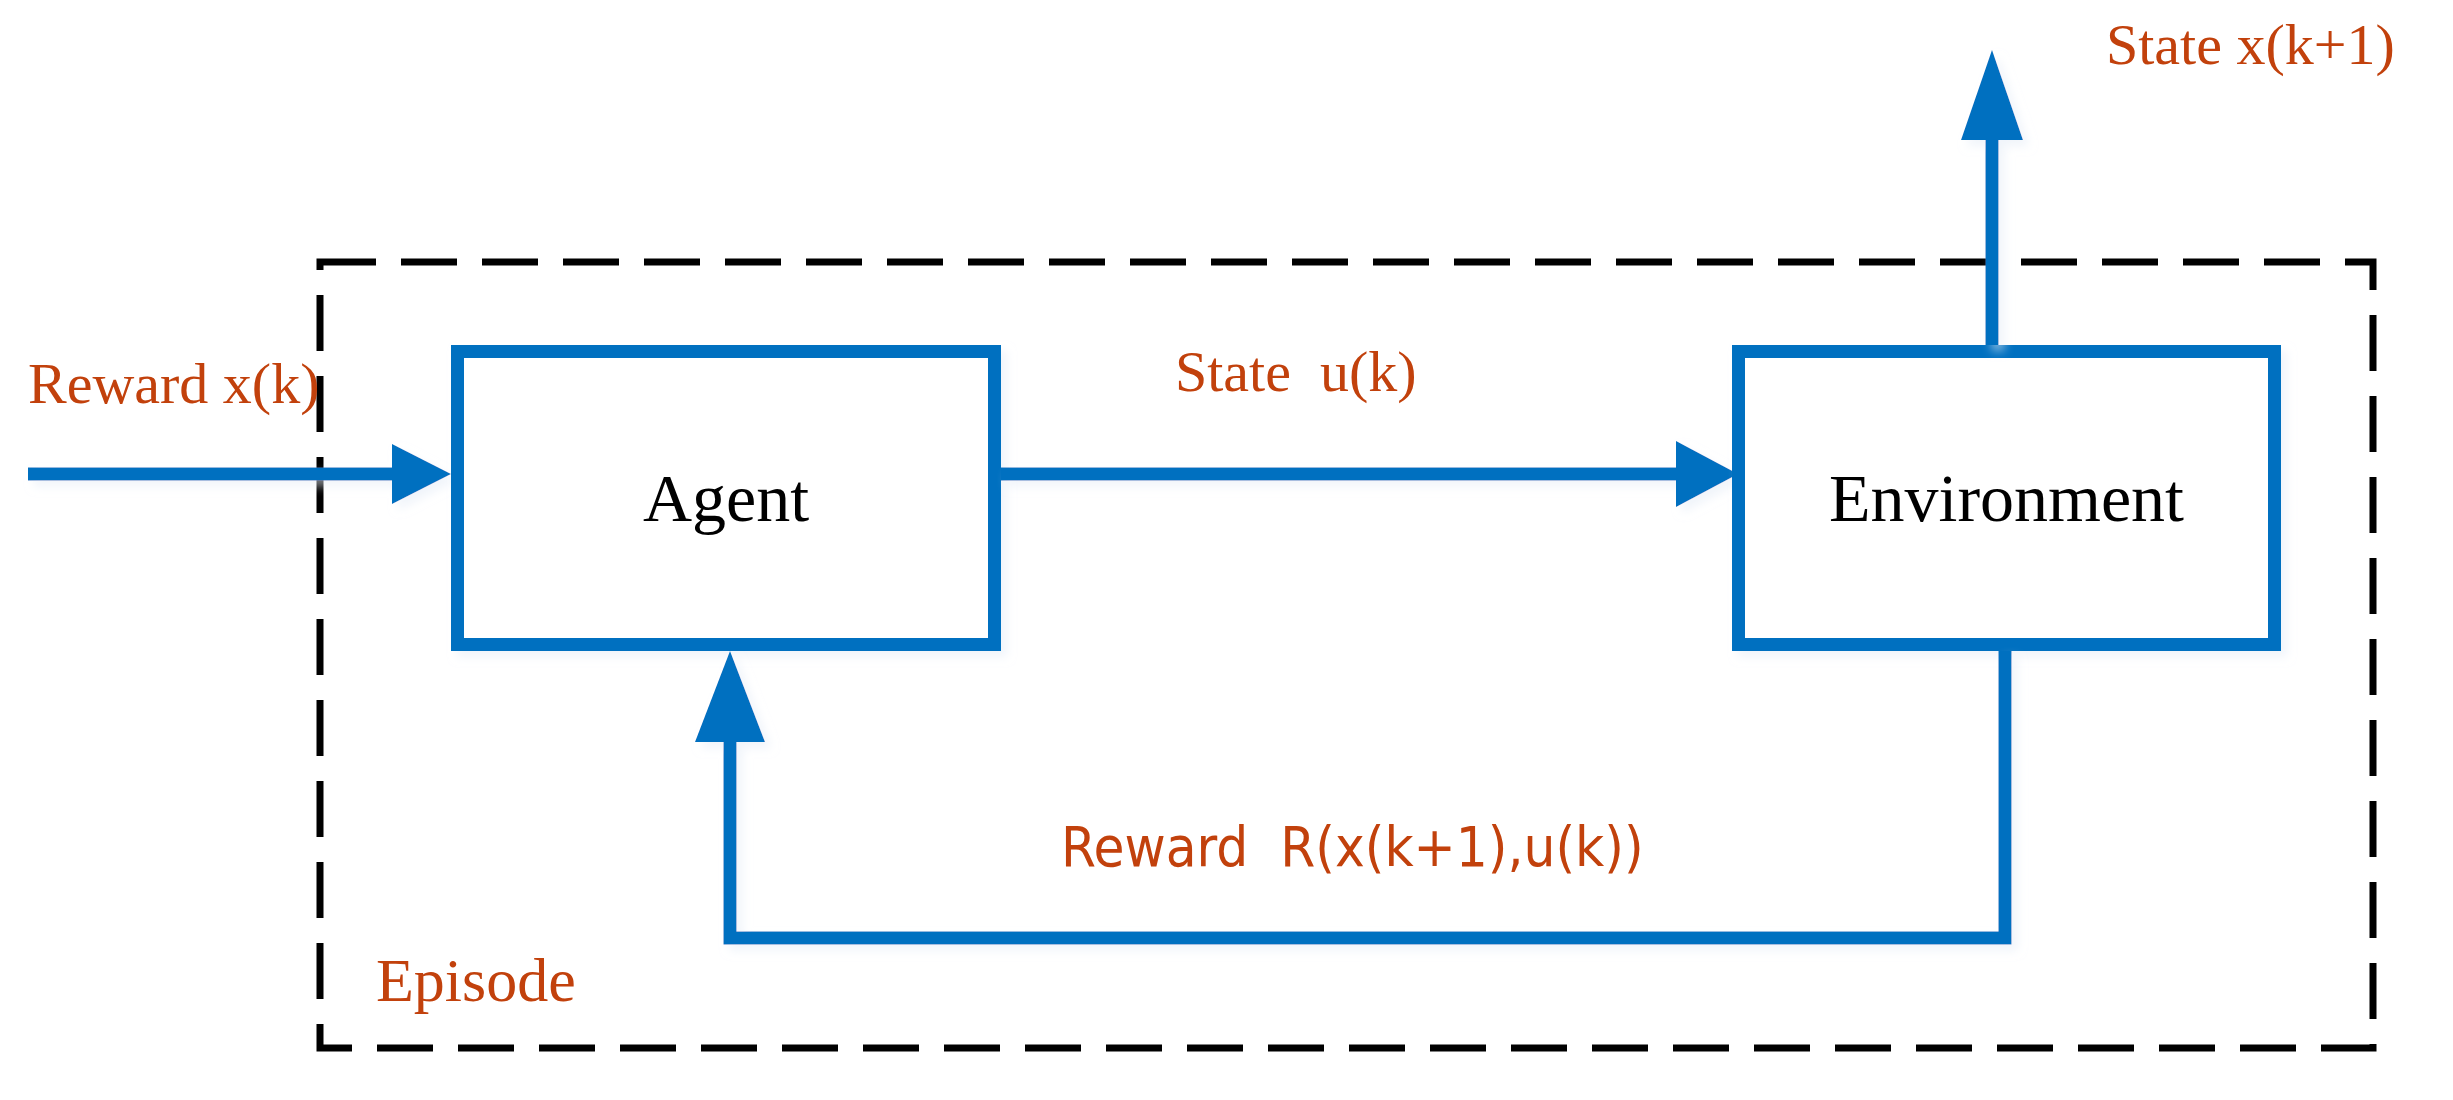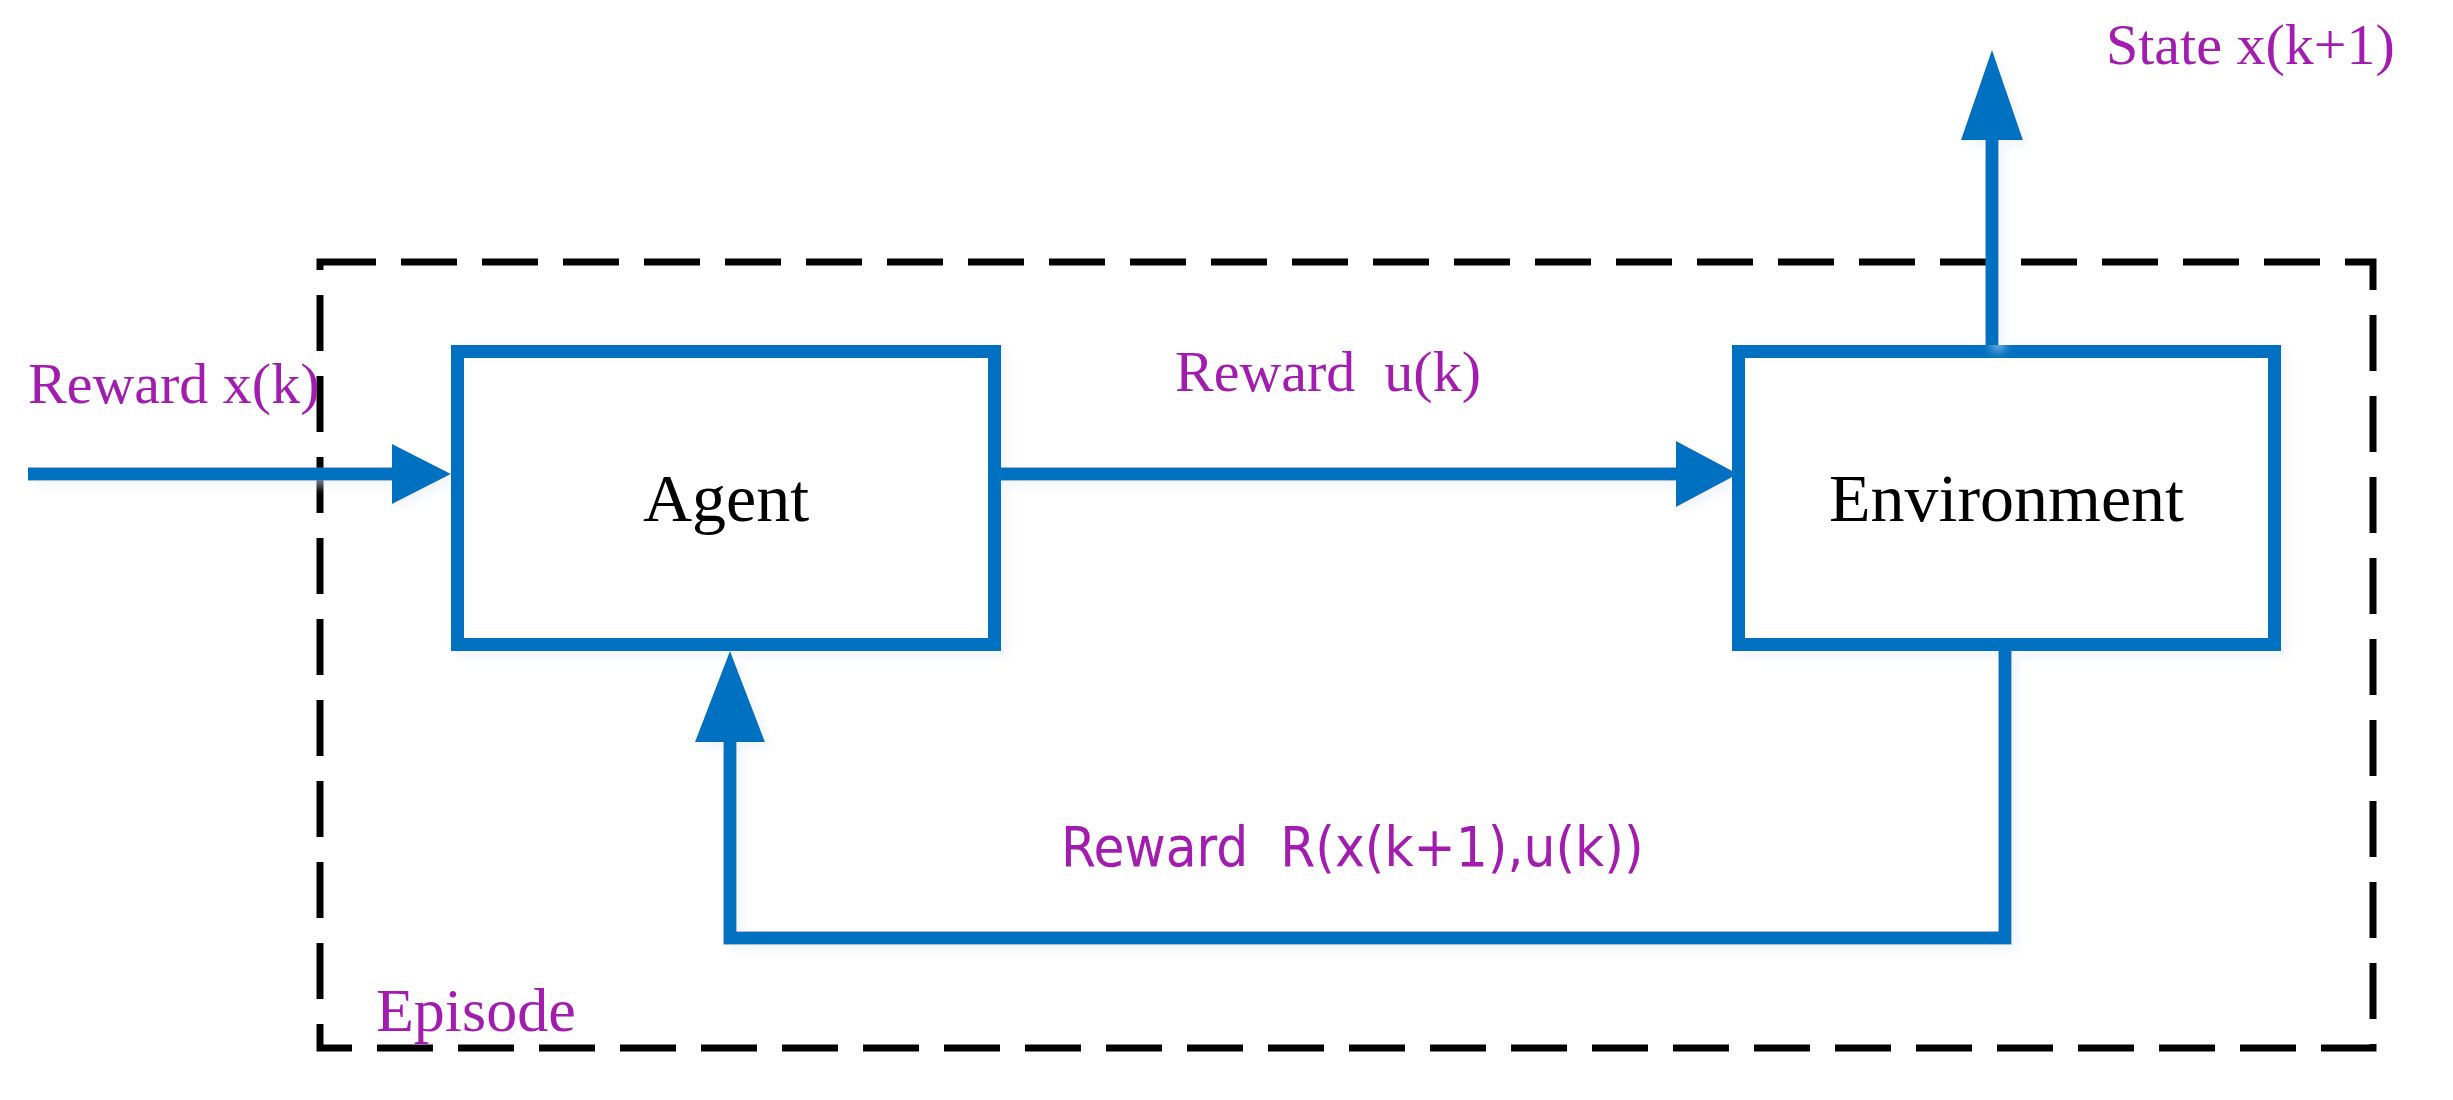--- a/index.html
+++ b/index.html
@@ -18,21 +18,21 @@
   }
   svg.layer {
     position: absolute;
     inset: 0;
     width: 2453px;
     height: 1100px;
     display: block;
   }
   .lbl {
     position: absolute;
-    color: #a21caf;
+    color: #c2410c;
     white-space: pre;
     line-height: 1;
     font-family: "Liberation Serif", "DejaVu Serif", serif;
   }
   .lbl-serif {
     font-family: "Liberation Serif", "DejaVu Serif", serif;
   }
   .lbl-sans {
     font-family: "DejaVu Sans", "Liberation Sans", sans-serif;
     font-stretch: condensed;
@@ -45,21 +45,21 @@
     justify-content: center;
     color: #000000;
     white-space: pre;
     font-family: "Liberation Serif", "DejaVu Serif", serif;
   }
   
   #state-k-label      { left: 28px;   top: 355px;  font-size: 58px; }
   #state-k1-label     { left: 2106px; top: 16px;   font-size: 58px; }
   #action-label       { left: 1175px; top: 343px;  font-size: 58px; }
   #reward-label       { left: 1029px; top: 819px;  font-size: 56px; }
-  #episode-label      { left: 376px;  top: 949px;  font-size: 62px; margin-top: 30px; }
+  #episode-label      { left: 376px;  top: 949px;  font-size: 62px; }
   #agent-label        { left: 451px;  top: 345px;  width: 550px; height: 306px; font-size: 68px; }
   #environment-label  { left: 1732px; top: 345px;  width: 549px; height: 306px; font-size: 68px; }
 </style>
 </head>
 <body>
 
 <div id="canvas">
 
   <svg class="layer" viewBox="0 0 2453 1100" xmlns="http://www.w3.org/2000/svg">
 
@@ -101,21 +101,21 @@
       <path d="M 2005 651 L 2005 938 L 730 938 L 730 738" fill="none" stroke="#0570c0" stroke-width="13" stroke-linejoin="miter"></path>
       <polygon points="695,742 765,742 730,651" fill="#0570c0"></polygon>
     </g>
 
   </svg>
 
   <div class="lbl lbl-serif" id="state-k-label">Reward x(k)</div>
 
   <div class="lbl lbl-serif" id="state-k1-label">State x(k+1)</div>
 
-  <div class="lbl lbl-serif" id="action-label">Reward  u(k)</div>
+  <div class="lbl lbl-serif" id="action-label">State  u(k)</div>
 
   <div class="lbl lbl-sans" id="reward-label">Reward  R(x(k+1),u(k))</div>
 
   <div class="lbl lbl-serif" id="episode-label">Episode</div>
 
   <div class="boxlabel" id="environment-label">Environment</div>
 
   <div class="boxlabel" id="agent-label">Agent</div>
 
 </div>

